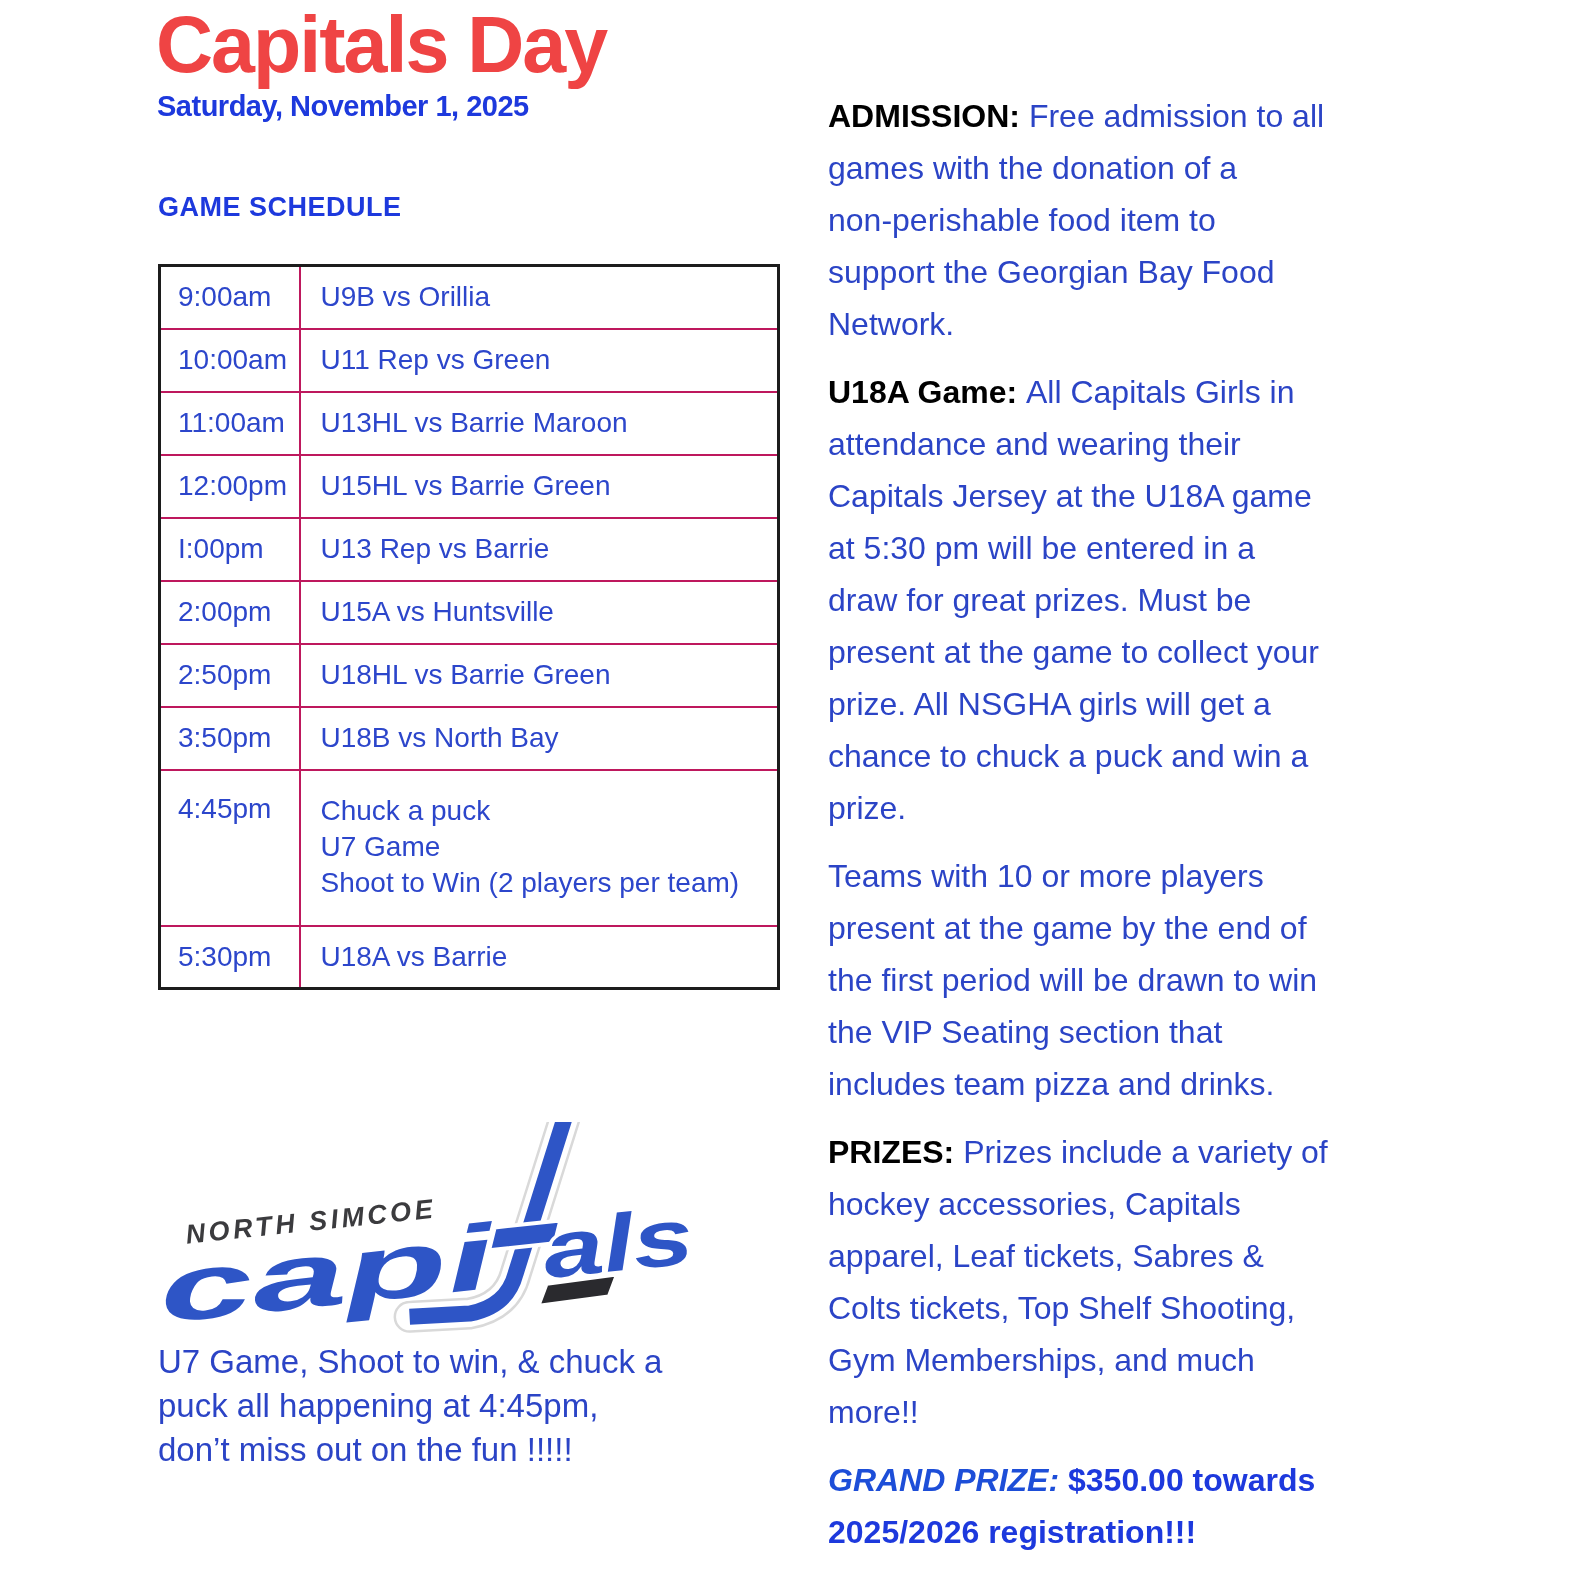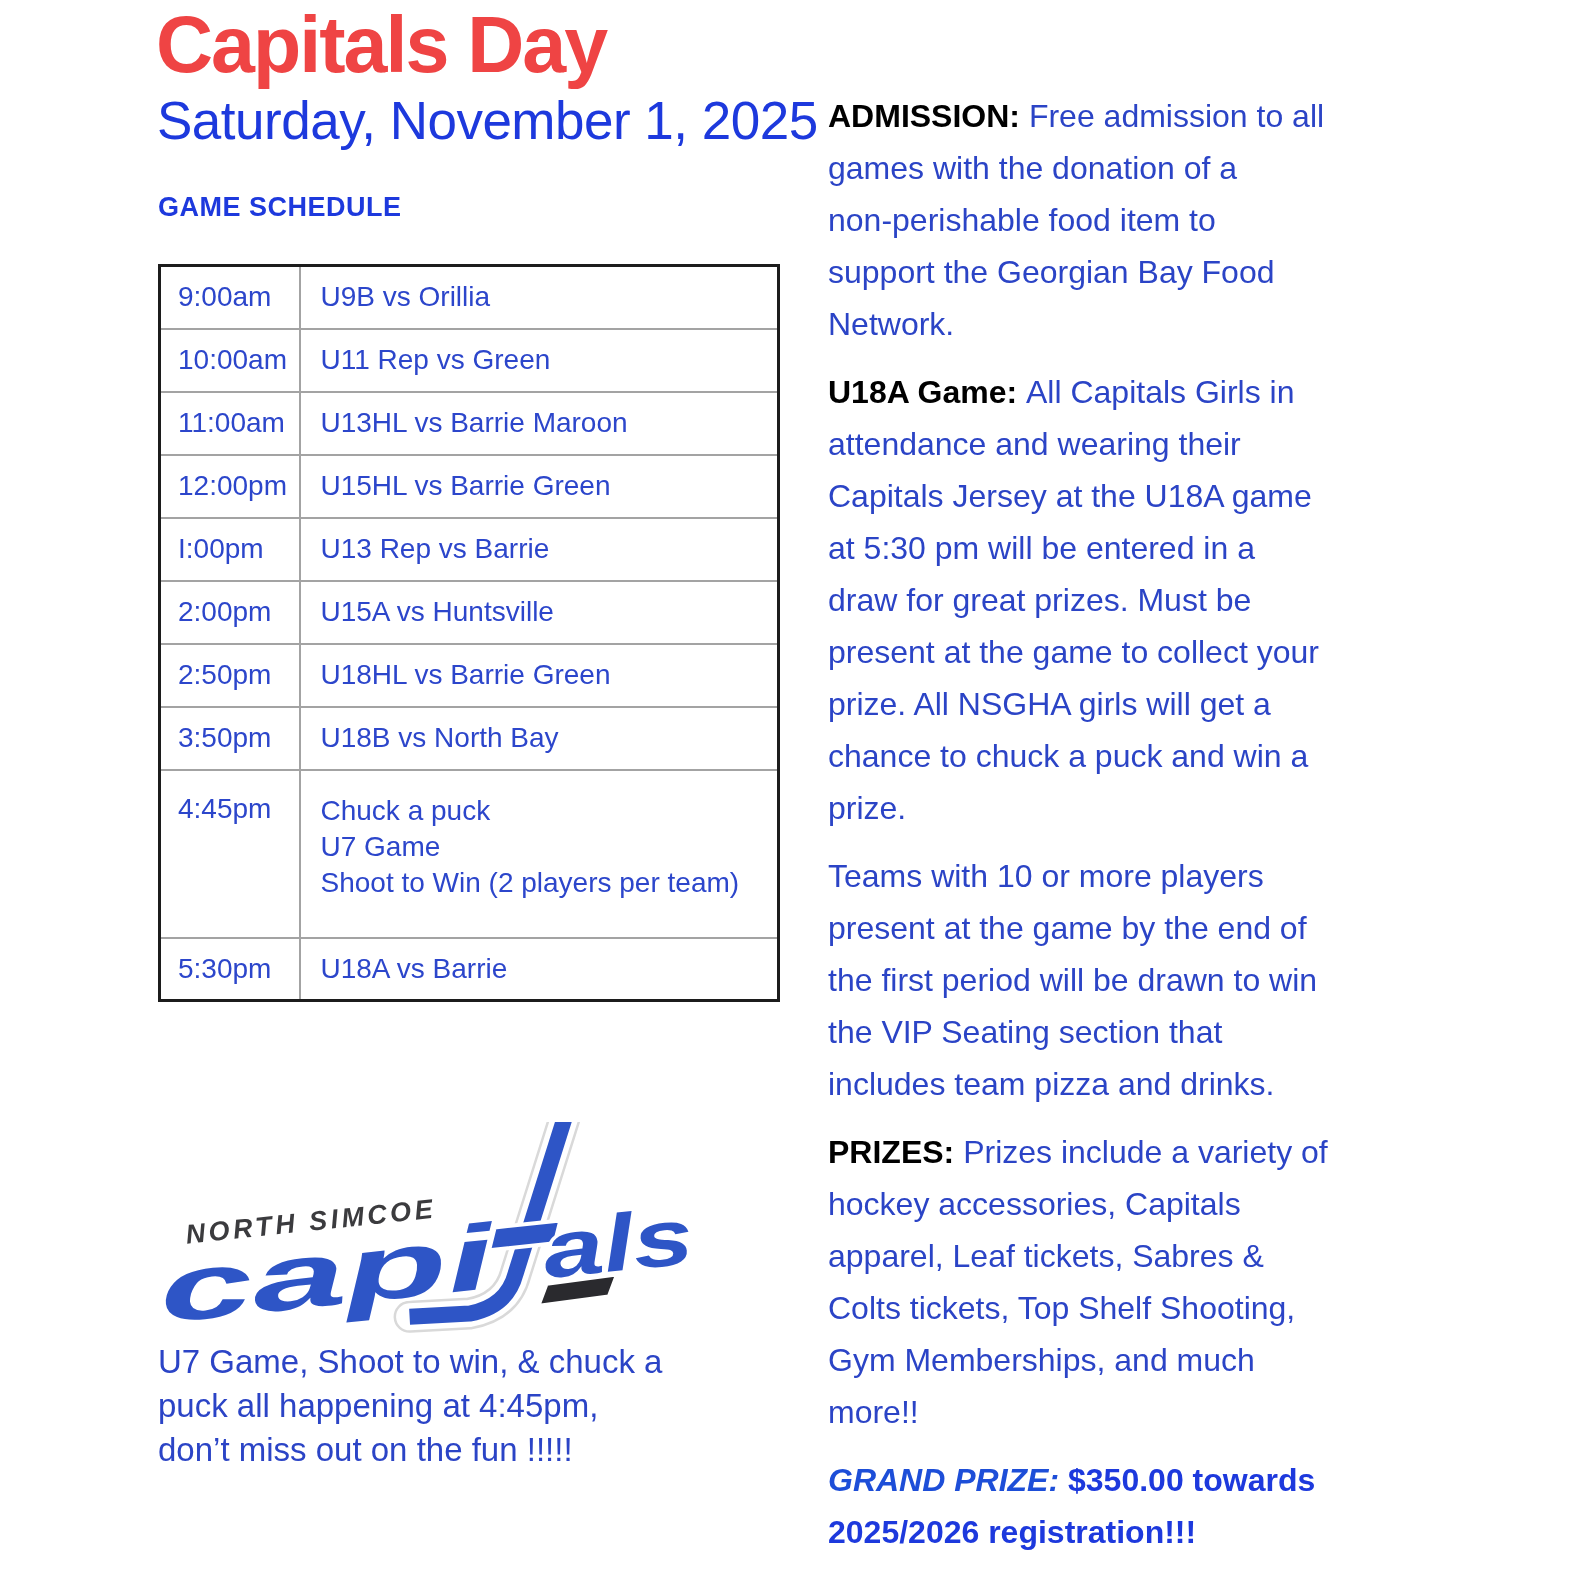--- a/index.html
+++ b/index.html
@@ -12,44 +12,44 @@
   }
   .abs { position:absolute; }
 
   .title {
     left:156px; top:2px;
     font-size:79px; font-weight:700; letter-spacing:-2px;
     color:#ef4444; line-height:1.1;
   }
   .date {
     left:157px; top:90px;
-    font-size:53px; font-weight:400; letter-spacing:-0.5px;
+    font-size:29px; font-weight:700; letter-spacing:-0.5px;
     color:#1d39dd;
   }
   .sched-head {
     left:158px; top:192px;
     font-size:27px; font-weight:700; letter-spacing:0.5px;
     color:#1d39dd;
   }
 
   table.schedule {
     position:absolute; left:158px; top:264px; width:622px;
     border-collapse:collapse; border:3px solid #1c1c1c;
     table-layout:fixed;
   }
   table.schedule td {
-    border:2px solid #a3a3a3;
+    border:2px solid #be185d;
     font-size:28px; color:#2c46cb;
     vertical-align:middle;
   }
   table.schedule td.time-cell { width:140px; padding:12px 4px 12px 17px; }
   table.schedule td.event-cell { padding:12px 8px 12px 20px; }
   table.schedule tr:not(.tall) td { height:63px; }
   table.schedule td.event-cell div { line-height:36px; }
-  table.schedule tr.tall td { vertical-align:top; padding-top:22px; padding-bottom:36px; }
+  table.schedule tr.tall td { vertical-align:top; padding-top:22px; padding-bottom:24px; }
 
   .logo-box { left:150px; top:1122px; width:604px; height:214px; }
 
   .left-note {
     left:158px; top:1340px; width:620px;
     font-size:33px; line-height:44px; color:#2b44c6;
   }
 
   .info-col {
     left:828px; top:90px; width:620px;

